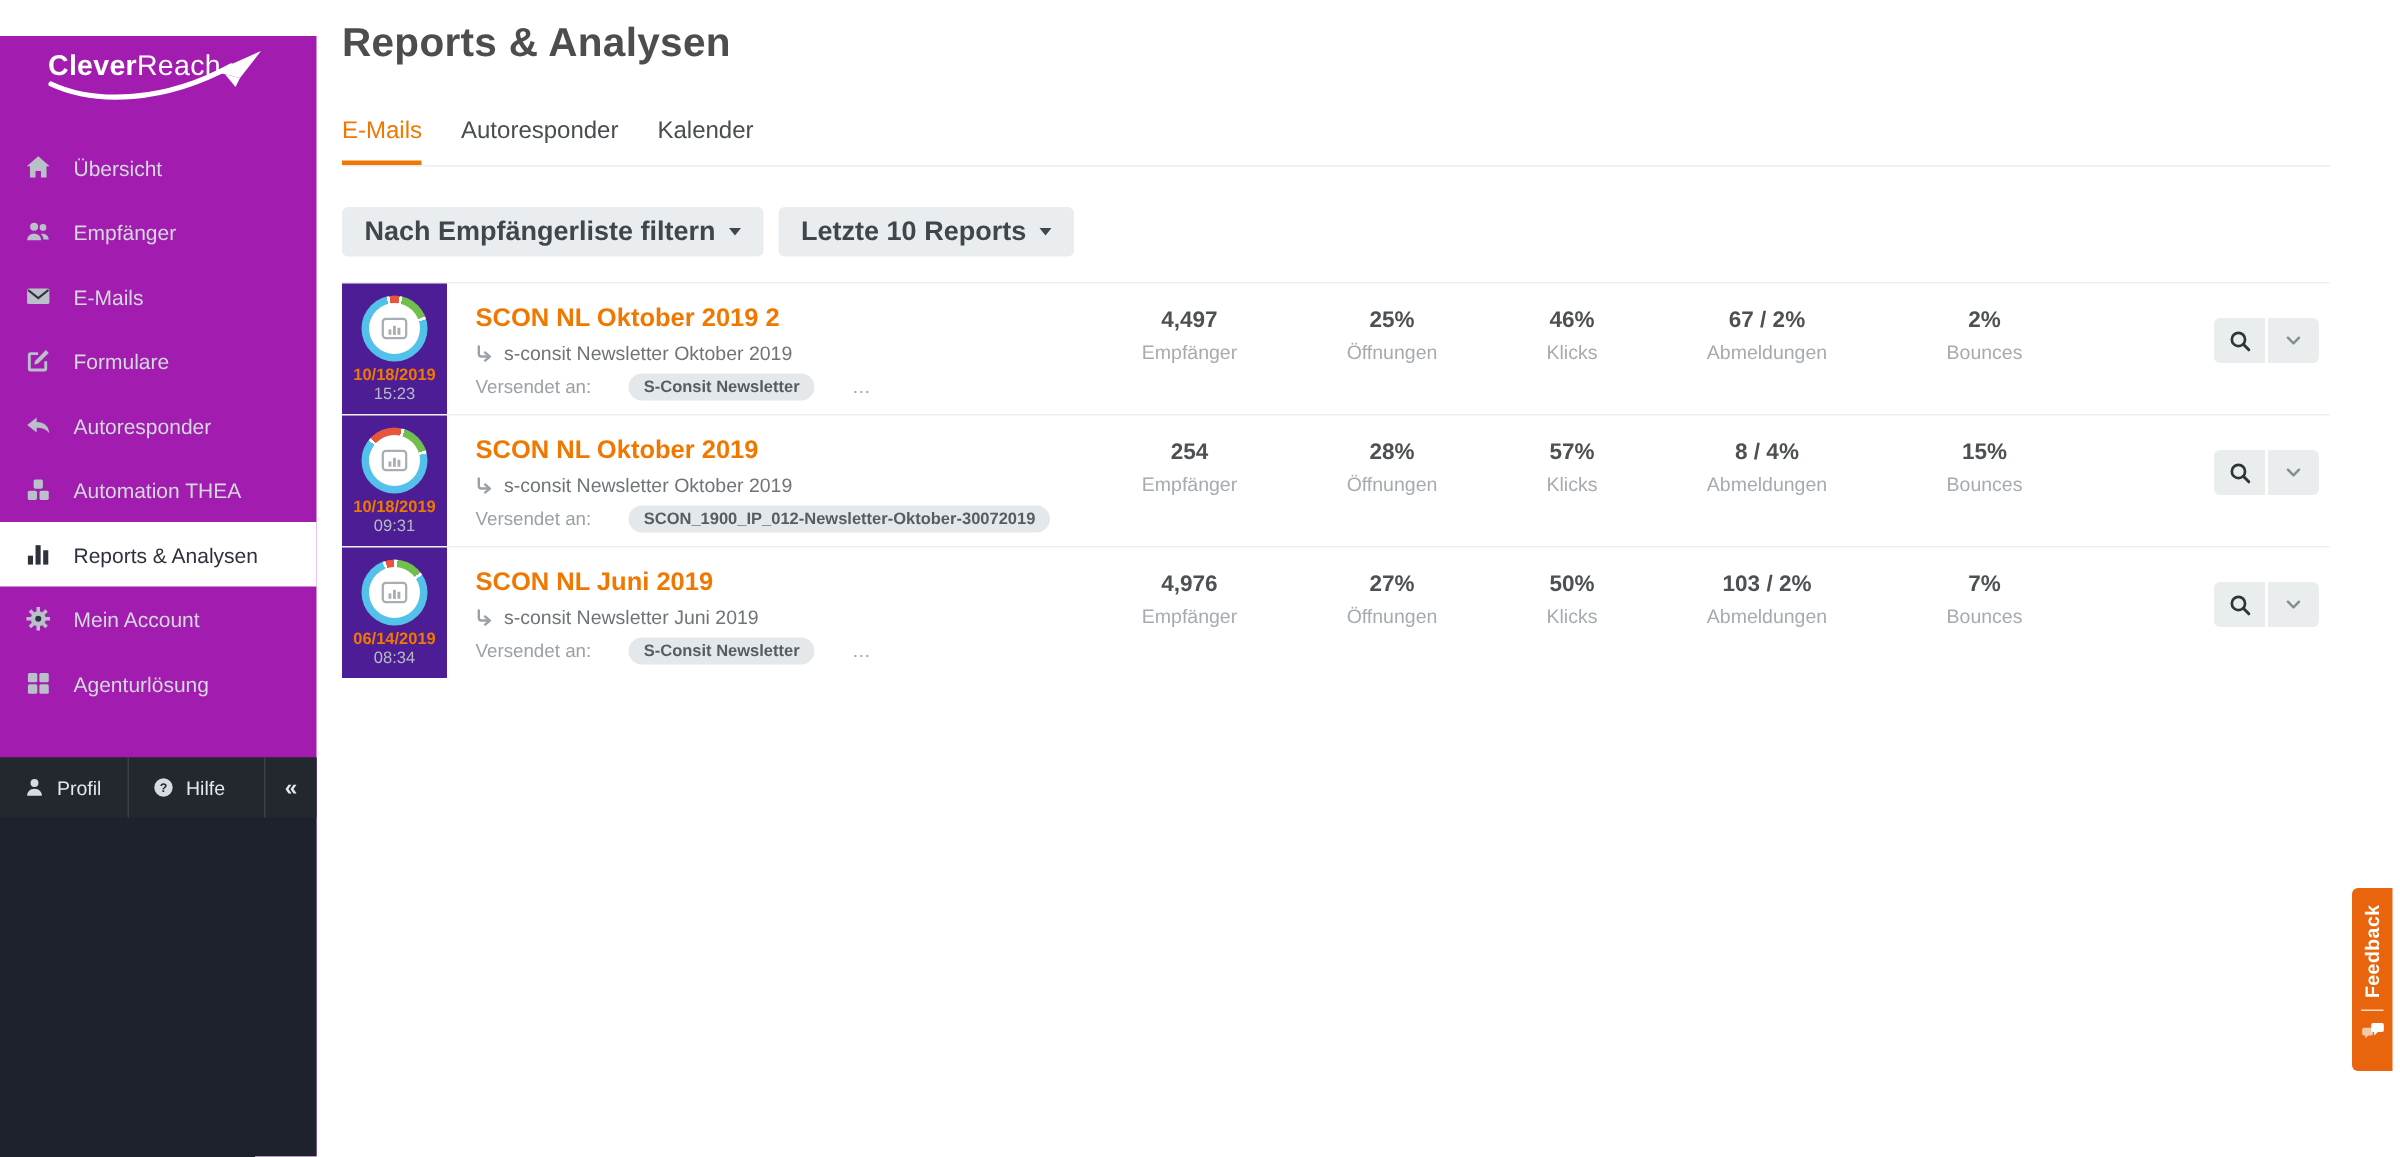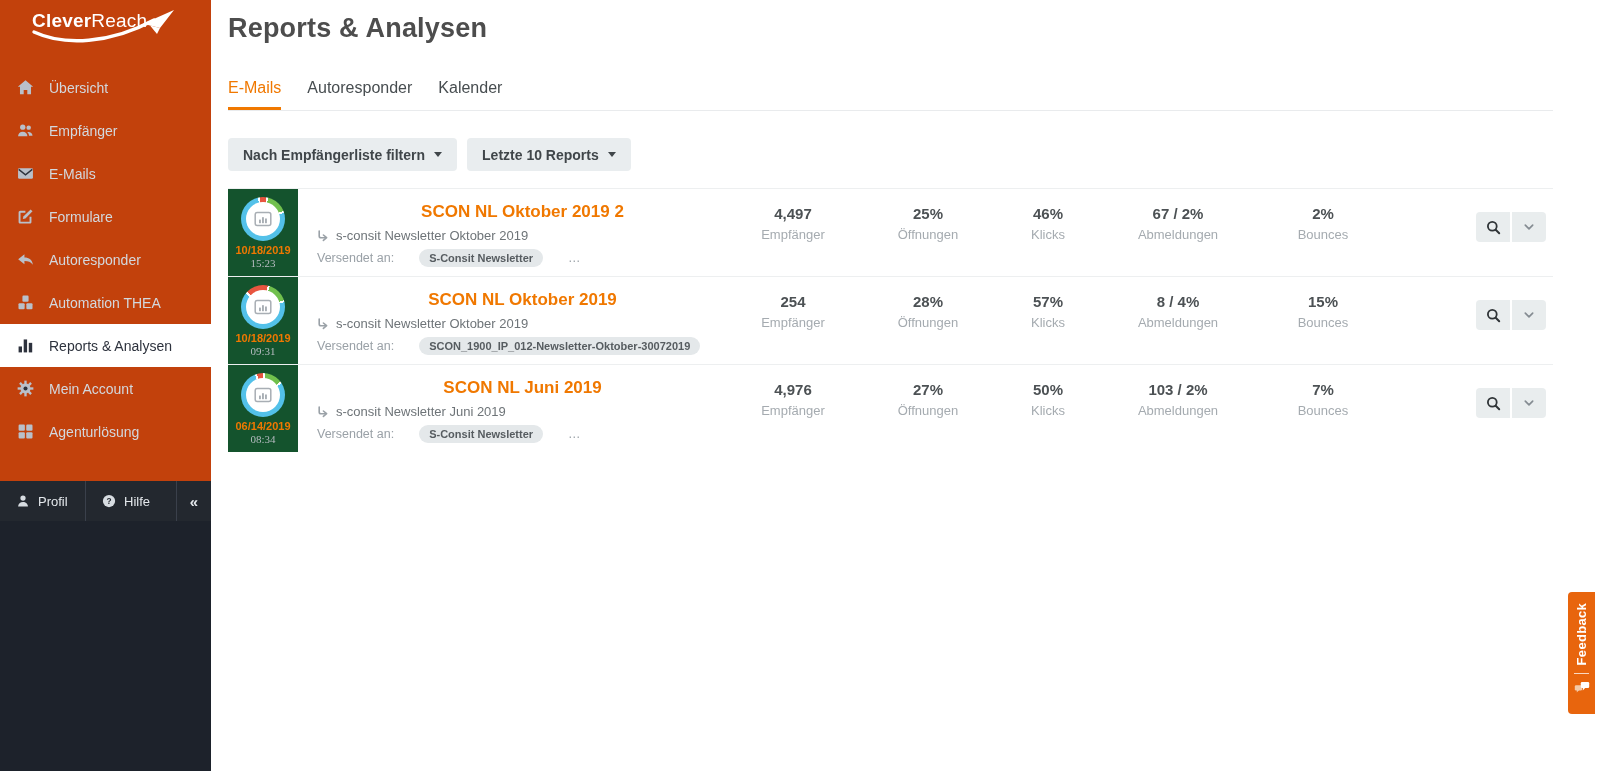--- a/index.html
+++ b/index.html
@@ -7,21 +7,21 @@
   body {
     width: 1600px; height: 771px;
     font-family: "Liberation Sans", sans-serif;
     background: #fff;
   }
   .app { position: relative; display: flex; width: 1600px; height: 771px; }
 
   
   .sidebar {
     position: relative; flex: 0 0 211px; width: 211px;
-    background: #c2410c; color: #d3d8de;
+    background: #a21caf; color: #d3d8de; margin-top: 24px;
   }
   .logo { position: relative; height: 60px; cursor: pointer; }
   .logo-text { position: absolute; left: 32px; top: 10px; font-size: 19px; color: #fff; letter-spacing: .2px; white-space: nowrap; z-index: 2; }
   .logo-text .b { font-weight: bold; }
   .logo-swoosh { position: absolute; left: 26px; top: 8px; z-index: 1; }
 
   .nav { margin-top: 6px; }
   .nav-item {
     display: flex; align-items: center; height: 43px;
     padding-left: 17px; gap: 15px; font-size: 14px; color: #d3d8de; cursor: pointer; text-align: center;
@@ -46,34 +46,34 @@
   .page-title { margin-top: 13px; font-size: 27px; font-weight: bold; color: #4d4d4d; letter-spacing: .2px; }
 
   .tabs { display: flex; gap: 26px; margin-top: 35px; border-bottom: 1px solid #e9ebed; width: 1325px; }
   .tab { font-size: 16px; color: #474d50; padding-bottom: 13px; cursor: pointer; }
   .tab.active { color: #f07800; border-bottom: 3px solid #f07800; padding-bottom: 10px; }
 
   .filters { display: flex; gap: 10px; margin-top: 27px; }
   .filter-btn {
     display: inline-flex; align-items: center; gap: 9px; height: 33px;
     background: #e9edef; border: none; border-radius: 4px; padding: 0 15px;
-    font-family: "Liberation Sans", sans-serif; font-size: 14px; font-weight: bold; color: #40464a; cursor: pointer;
+    font-family: "Liberation Sans", sans-serif; font-size: 18px; font-weight: bold; color: #40464a; cursor: pointer;
   }
   .caret { width: 0; height: 0; border-left: 4px solid transparent; border-right: 4px solid transparent; border-top: 5px solid #40464a; }
 
   .report-list { margin-top: 17px; width: 1325px; }
   .report-row { display: flex; align-items: stretch; border-top: 1px solid #edeff0; height: 88px; }
 
-  .report-icon-col { flex: 0 0 70px; background: #14532d; display: flex; flex-direction: column; align-items: center; padding-top: 8px; }
+  .report-icon-col { flex: 0 0 70px; background: #4c1d95; display: flex; flex-direction: column; align-items: center; padding-top: 8px; }
   .donut { position: relative; width: 44px; height: 44px; border-radius: 50%; }
   .donut-hole { position: absolute; inset: 5px; background: #fff; border-radius: 50%; display: flex; align-items: center; justify-content: center; }
   .report-date { margin-top: 3px; font-size: 11px; font-weight: bold; color: #f07800; }
-  .report-time { margin-top: 1px; font-size: 11px; color: #b5bbc0; font-family: Liberation Serif, serif; }
-
-  .report-info { flex: 1 1 auto; min-width: 0; padding: 13px 0 0 19px; text-align: center; }
+  .report-time { margin-top: 1px; font-size: 11px; color: #b5bbc0; }
+
+  .report-info { flex: 1 1 auto; min-width: 0; padding: 13px 0 0 19px; }
   .report-title { display: inline-block; font-size: 17px; font-weight: bold; color: #f07800; text-decoration: none; cursor: pointer; }
   .report-subtitle { display: flex; align-items: center; gap: 7px; margin-top: 6px; font-size: 13px; color: #6e7478; }
   .branch-icon { display: inline-flex; width: 12px; height: 12px; }
   .report-sentto { display: flex; align-items: center; gap: 25px; margin-top: 6px; font-size: 12.5px; color: #9aa1a7; }
   .list-pill { background: #e4e8ea; border-radius: 10px; padding: 3px 10px; font-size: 11px; font-weight: bold; color: #565c60; white-space: nowrap; }
   .pill-ellipsis { color: #9aa1a7; letter-spacing: 1px; }
 
   .report-stats { display: flex; flex: 0 0 660px; padding-top: 16px; justify-content: space-between; }
   .stat { text-align: center; }
   .stat:nth-child(1) { width: 130px; }

